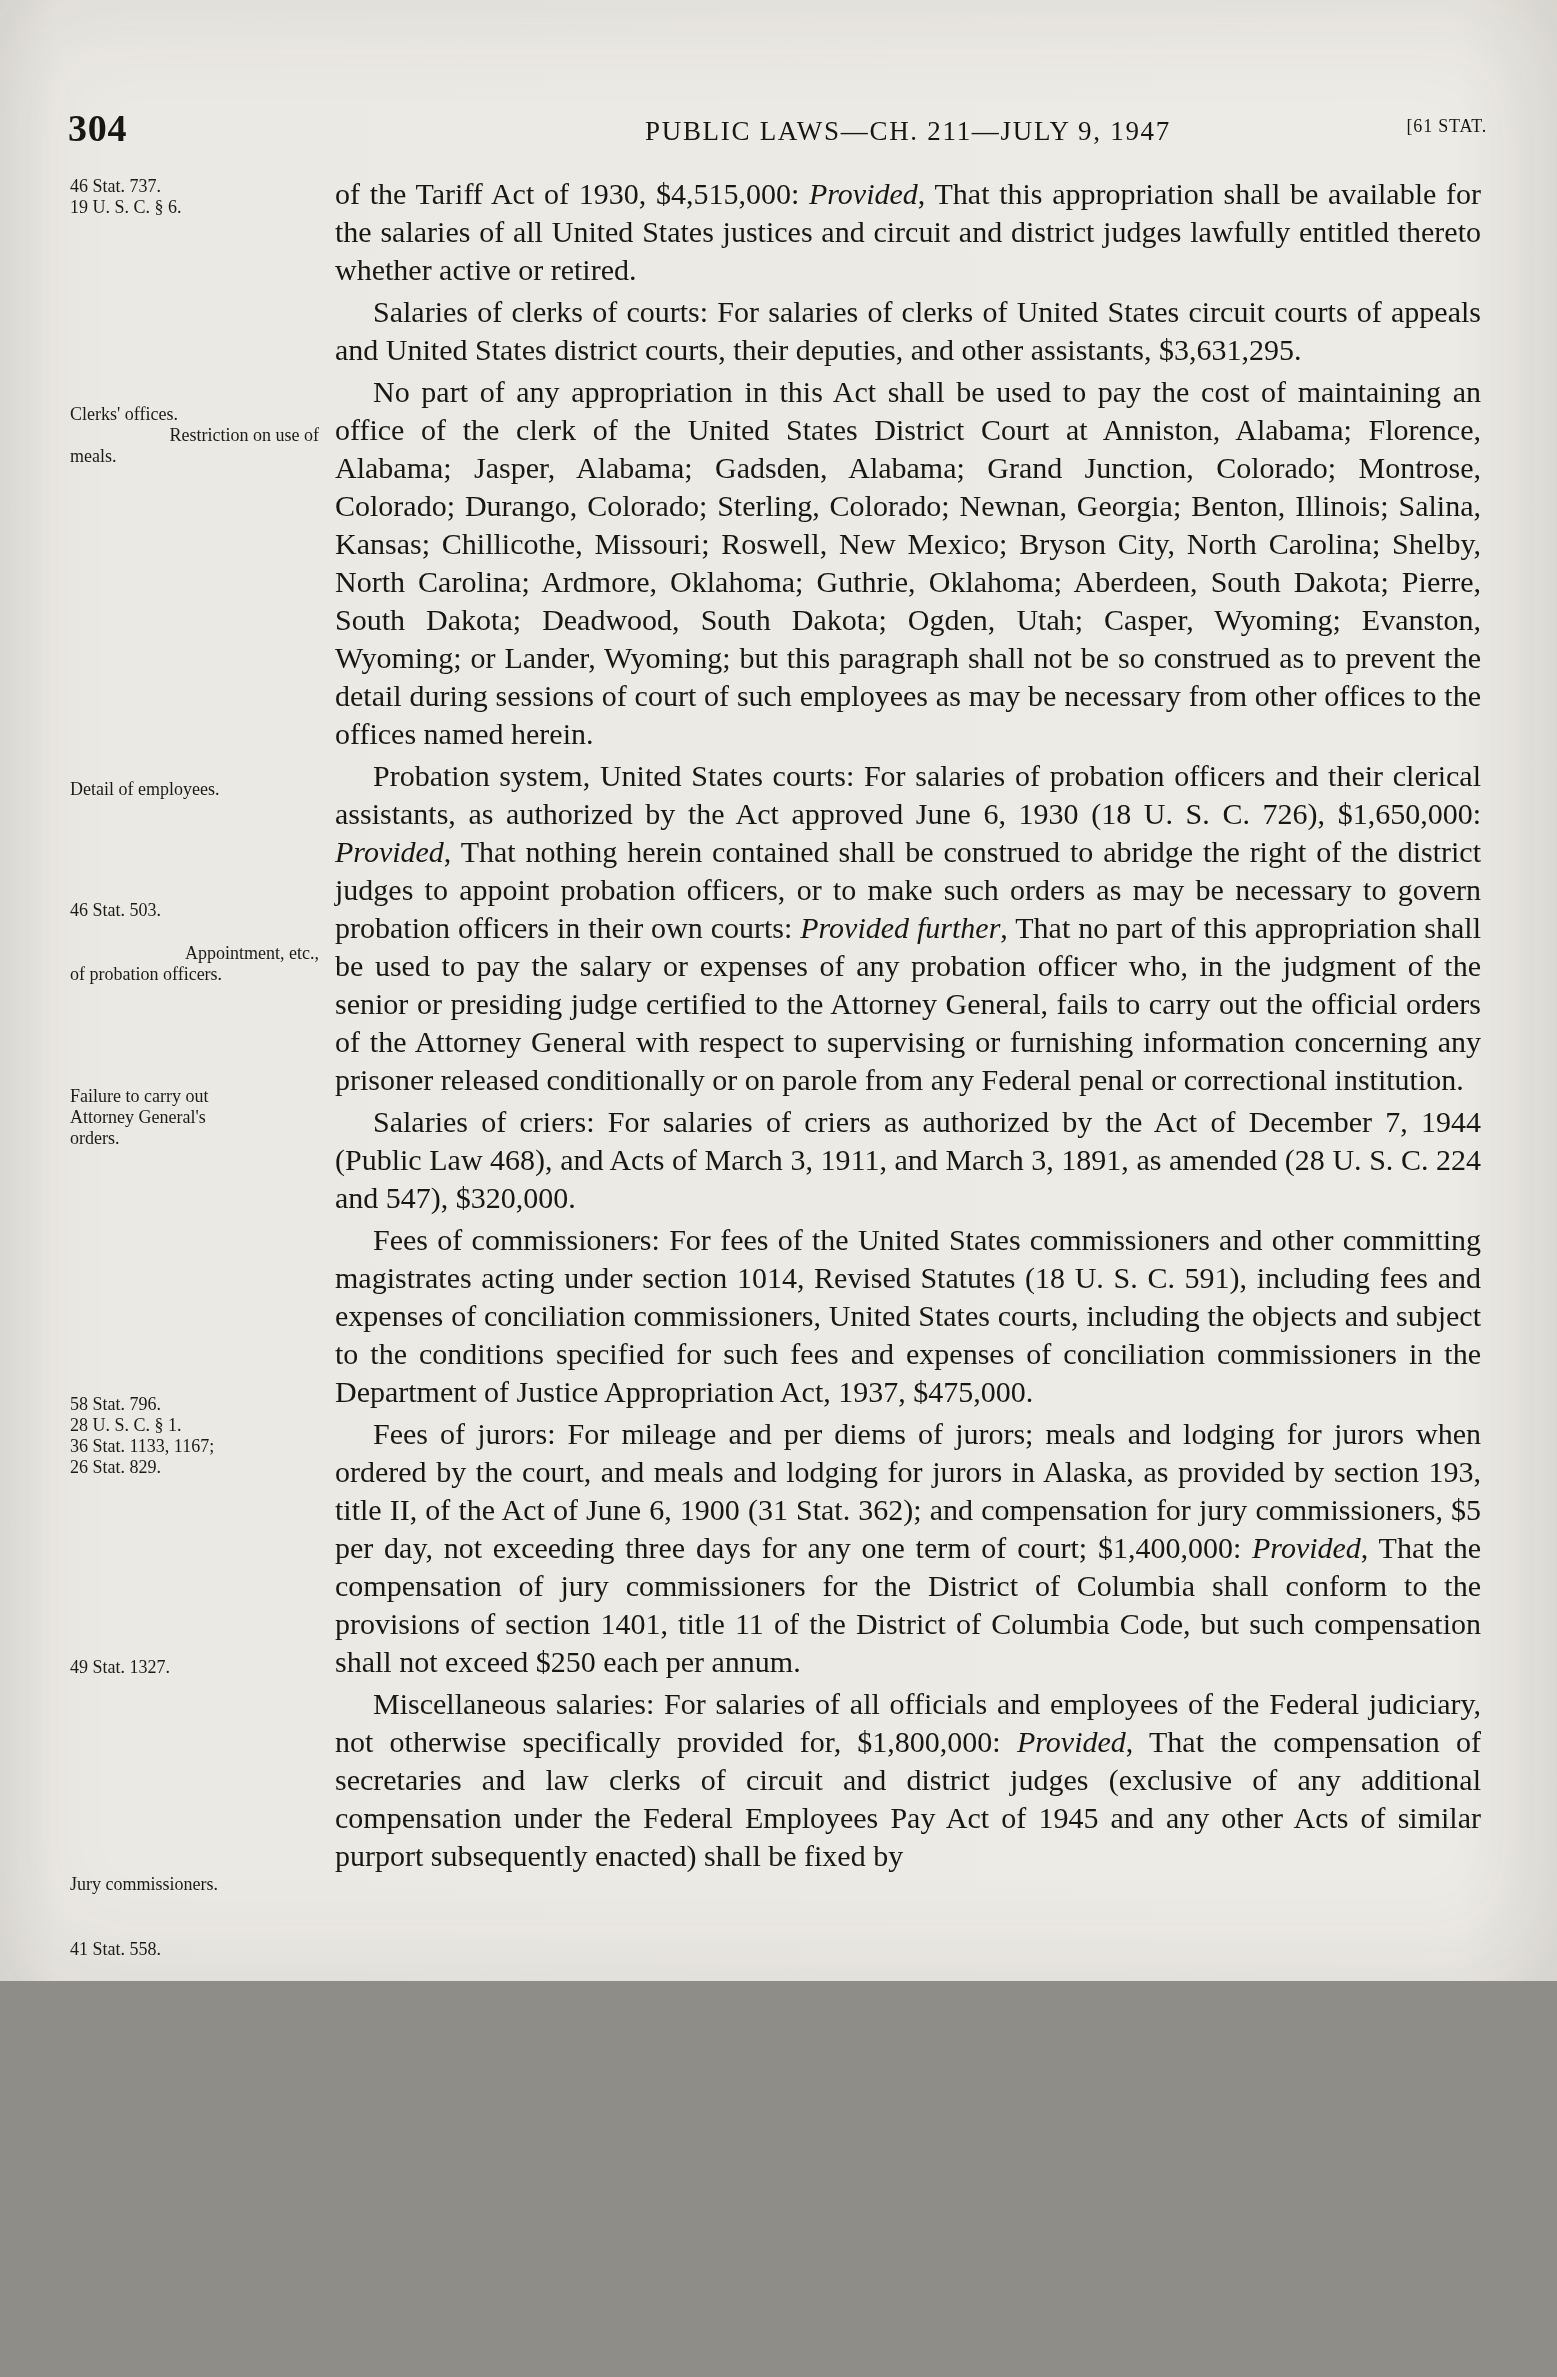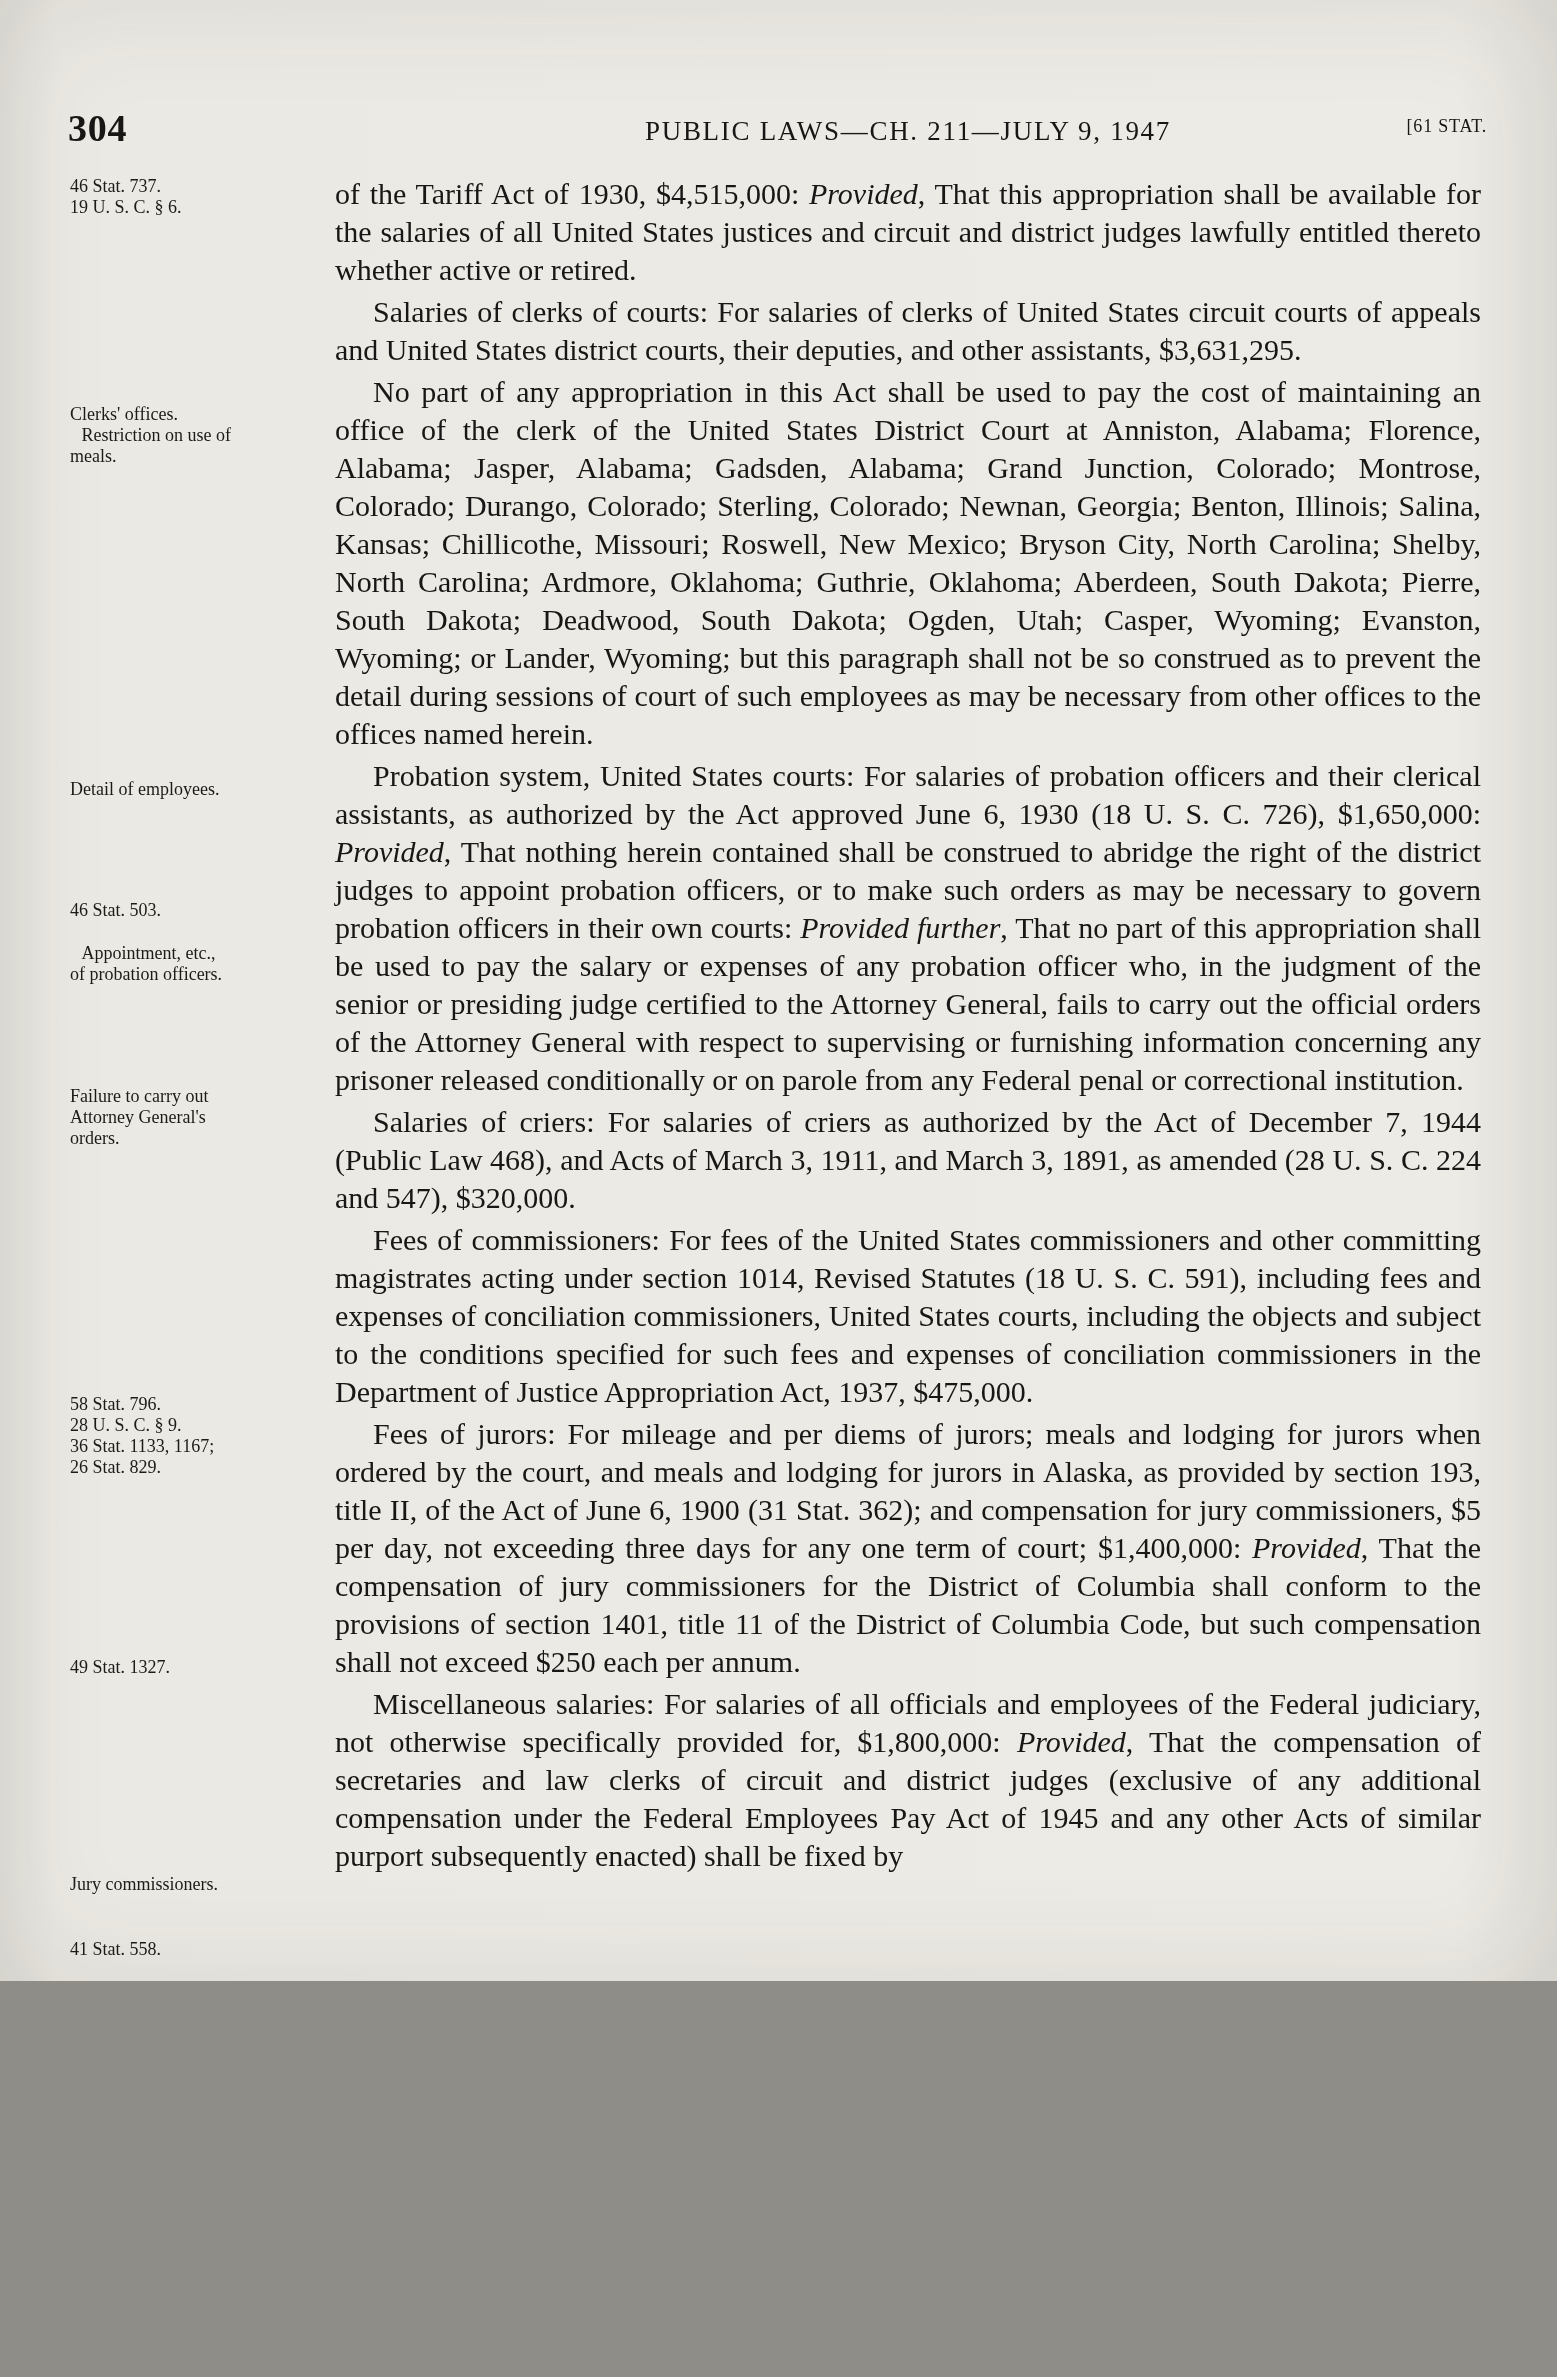--- a/index.html
+++ b/index.html
@@ -48,21 +48,21 @@
 
   .sidenote {
     position: absolute;
     left: 70px;
     width: 249px;
     font-size: 18px;
     line-height: 21px;
     color: #1c1b19;
   }
   .sn-line { white-space: nowrap; }
-  .sn-indent { padding-left: 11.6px; }
+  .sn-indent { padding-left: 11.6px; text-align: right; }
   .sn-italic { font-style: italic; }
 
   .body-text {
     position: absolute;
     left: 331px;
     top: 171px;
     width: 1154px;
     font-size: 30px;
     line-height: 38px;
     text-align: justify;
@@ -105,21 +105,21 @@
   </div>
 
   <div class="sidenote" style="top:1086px">
     <div class="sn-line">Failure to carry out</div>
     <div class="sn-line">Attorney General's</div>
     <div class="sn-line">orders.</div>
   </div>
 
   <div class="sidenote" style="top:1394px">
     <div class="sn-line">58 Stat. 796.</div>
-    <div class="sn-line">28 U. S. C. § 9.</div>
+    <div class="sn-line">28 U. S. C. § 1.</div>
     <div class="sn-line">36 Stat. 1133, 1167;</div>
     <div class="sn-line">26 Stat. 829.</div>
   </div>
 
   <div class="sidenote" style="top:1657px">
     <div class="sn-line">49 Stat. 1327.</div>
   </div>
 
   <div class="sidenote" style="top:1874px">
     <div class="sn-line">Jury commissioners.</div>

